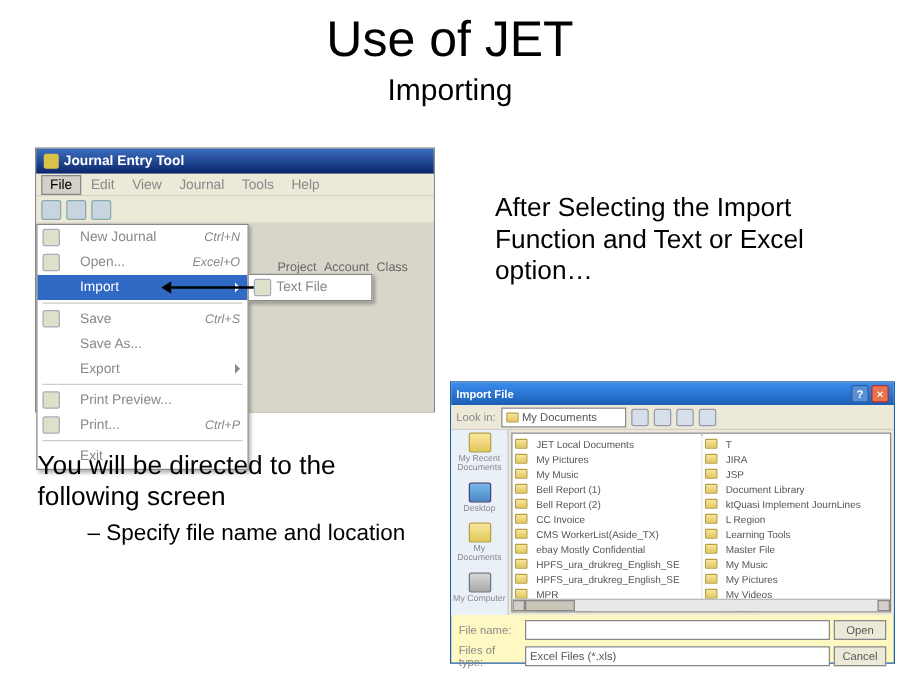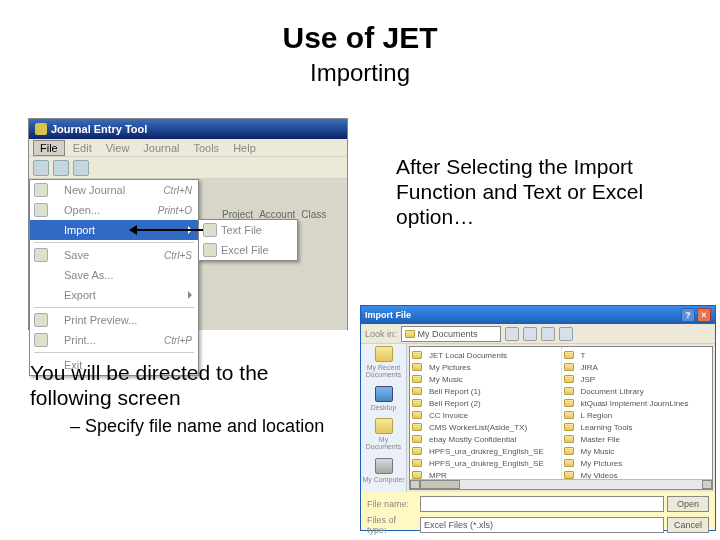--- a/index.html
+++ b/index.html
@@ -6,23 +6,23 @@
   body {
     width: 720px;
     height: 540px;
     font-family: Arial, sans-serif;
     background: #fff;
     position: relative;
     overflow: hidden;
   }
   .title {
     text-align: center;
-    font-size: 30px;
-    margin-top: 21px;
-    font-weight: bold;
+    font-size: 40px;
+    margin-top: 10px;
+    font-weight: normal;
   }
   .subtitle {
     text-align: center;
     font-size: 24px;
     margin-top: 4px;
     font-weight: normal;
   }
 
   
   .jet-window {
@@ -382,21 +382,21 @@
     </div>
     <div class="file-menu">
       <div class="row">
         <span class="micon"></span>
         <span class="lab">New Journal</span>
         <span class="sc">Ctrl+N</span>
       </div>
       <div class="row">
         <span class="micon"></span>
         <span class="lab">Open...</span>
-        <span class="sc">Print+O</span>
+        <span class="sc">Excel+O</span>
       </div>
       <div class="row highlight">
         <span class="micon" style="visibility:hidden"></span>
         <span class="lab">Import</span>
         <span class="arrow-r"></span>
       </div>
       <div class="sep"></div>
       <div class="row">
         <span class="micon"></span>
         <span class="lab">Save</span>
@@ -424,24 +424,20 @@
       <div class="sep"></div>
       <div class="row">
         <span class="micon" style="visibility:hidden"></span>
         <span class="lab">Exit</span>
       </div>
     </div>
     <div class="submenu">
       <div class="row">
         <span class="micon"></span>
         <span>Text File</span>
-      </div>
-      <div class="row">
-        <span class="micon"></span>
-        <span>Excel File</span>
       </div>
     </div>
     <div class="pointer-arrow"></div>
   </div>
 </div>
 
 <div class="right-text">After Selecting the Import Function and Text or Excel option…</div>
 
 <div class="left-text">
   <div>You will be directed to the following screen</div>

